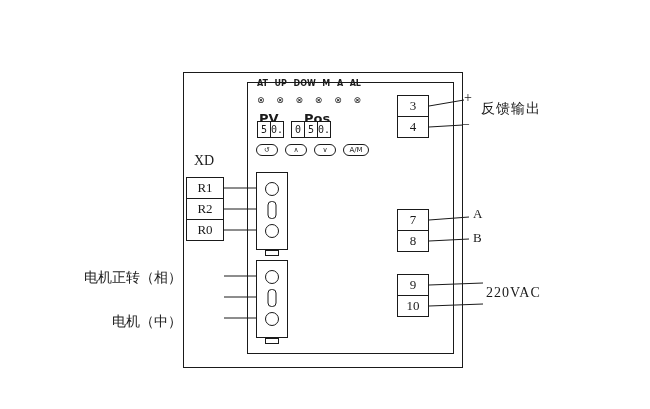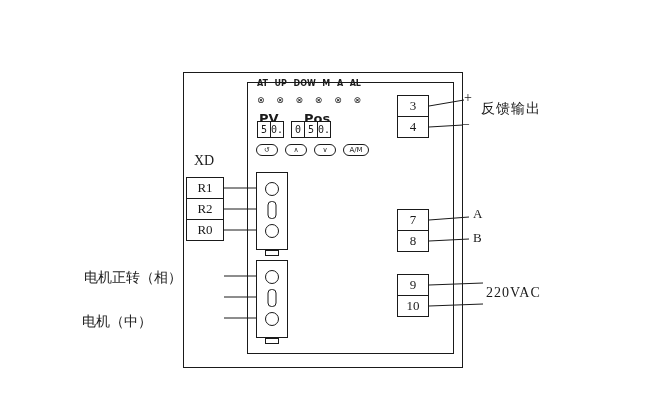--- a/index.html
+++ b/index.html
@@ -106,21 +106,21 @@
   <span class="lbl" style="left:194px; top:153px; font-size:14px;">XD</span>
 
   <div class="tblock" style="left:186px; top:177px;">
     <div class="tcell">R1</div>
     <div class="tcell">R2</div>
     <div class="tcell">R0</div>
   </div>
 
 
   <span class="lbl cn" style="left:82px; top:269px; width:100px; text-align:right;">电机正转（相）</span>
-  <span class="lbl cn" style="left:82px; top:313px; width:100px; ">电机（中）</span>
+  <span class="lbl cn" style="left:82px; top:313px; width:100px; text-align:right;">电机（中）</span>
 
   <div class="connector" style="left:256px; top:172px;">
     <span class="c-circle" style="top:9px;"></span>
     <span class="c-slot" style="top:28px;"></span>
     <span class="c-circle" style="top:51px;"></span>
     <span class="c-tab"></span>
   </div>
 
   <div class="connector" style="left:256px; top:260px;">
     <span class="c-circle" style="top:9px;"></span>

